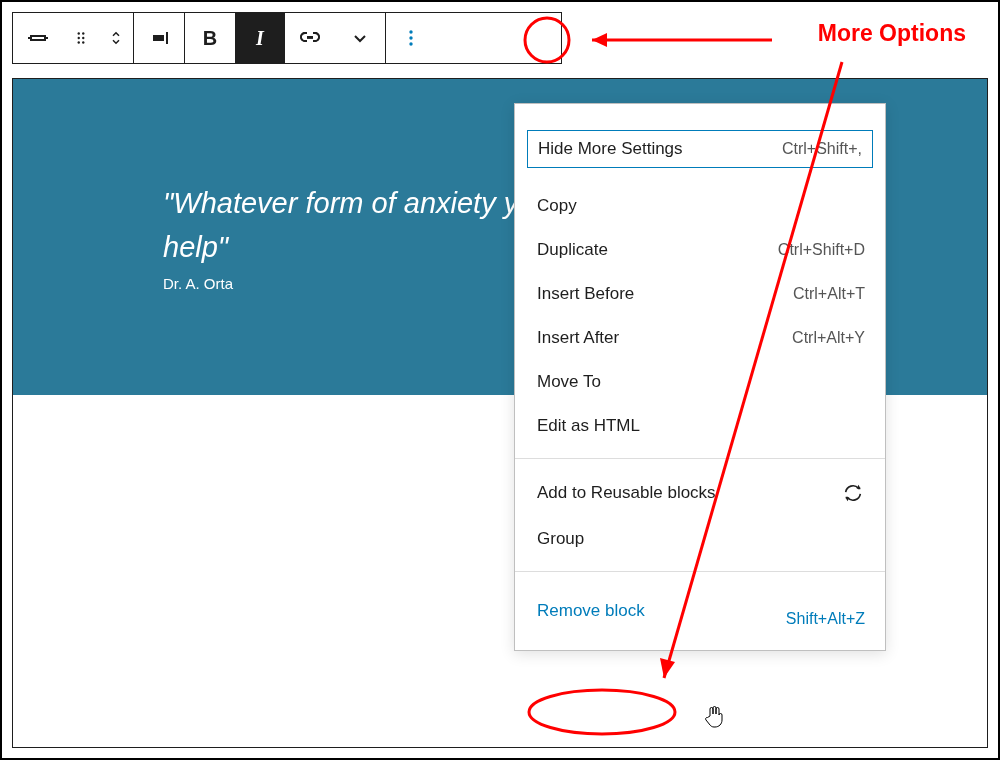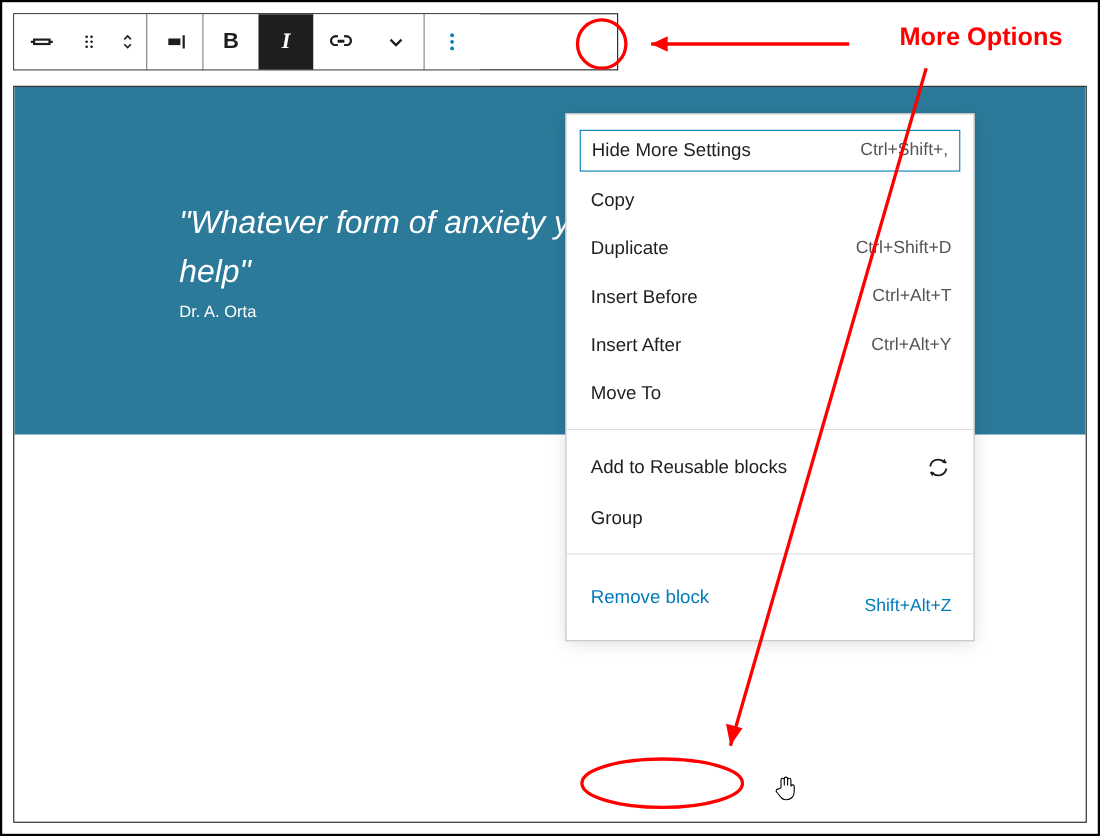--- a/index.html
+++ b/index.html
@@ -95,21 +95,21 @@
   .menu-section { padding: 10px 0; }
   .menu-divider { border-top: 1px solid #ddd; }
   .menu-item {
     display: flex;
     justify-content: space-between;
     align-items: center;
     padding: 12px 20px 12px 22px;
     cursor: pointer;
   }
   .menu-item.highlight {
-    margin: 4px 12px;
+    margin: 16px 12px;
     padding: 8px 10px;
     border: 1px solid #007cba;
     gap: 44px;
   }
   .menu-shortcut {
     color: #555;
     font-size: 16px;
   }
   .menu-item.remove { color: #007cba; }
   .menu-item.remove .menu-shortcut { color: #007cba; font-weight: 400; margin-top: 16px; }
@@ -240,20 +240,23 @@
           <span>Insert Before</span>
           <span class="menu-shortcut">Ctrl+Alt+T</span>
         </div>
         <div class="menu-item">
           <span>Insert After</span>
           <span class="menu-shortcut">Ctrl+Alt+Y</span>
         </div>
         <div class="menu-item">
           <span>Move To</span>
         </div>
+        <div class="menu-item">
+          <span>Edit as HTML</span>
+        </div>
       </div>
       <div class="menu-divider"></div>
       <div class="menu-section">
         <div class="menu-item">
           <span>Add to Reusable blocks</span>
           <span class="sync-icon">
             <svg width="22" height="22" viewBox="0 0 24 24">
               <path d="M4 11 a8 8 0 0 1 14 -4 l2 -0" fill="none" stroke="#1e1e1e" stroke-width="1.8"></path>
               <path d="M20 13 a8 8 0 0 1 -14 4 l-2 0" fill="none" stroke="#1e1e1e" stroke-width="1.8"></path>
               <path d="M18 3 l2 4 l-4 0 z" fill="#1e1e1e"></path>

